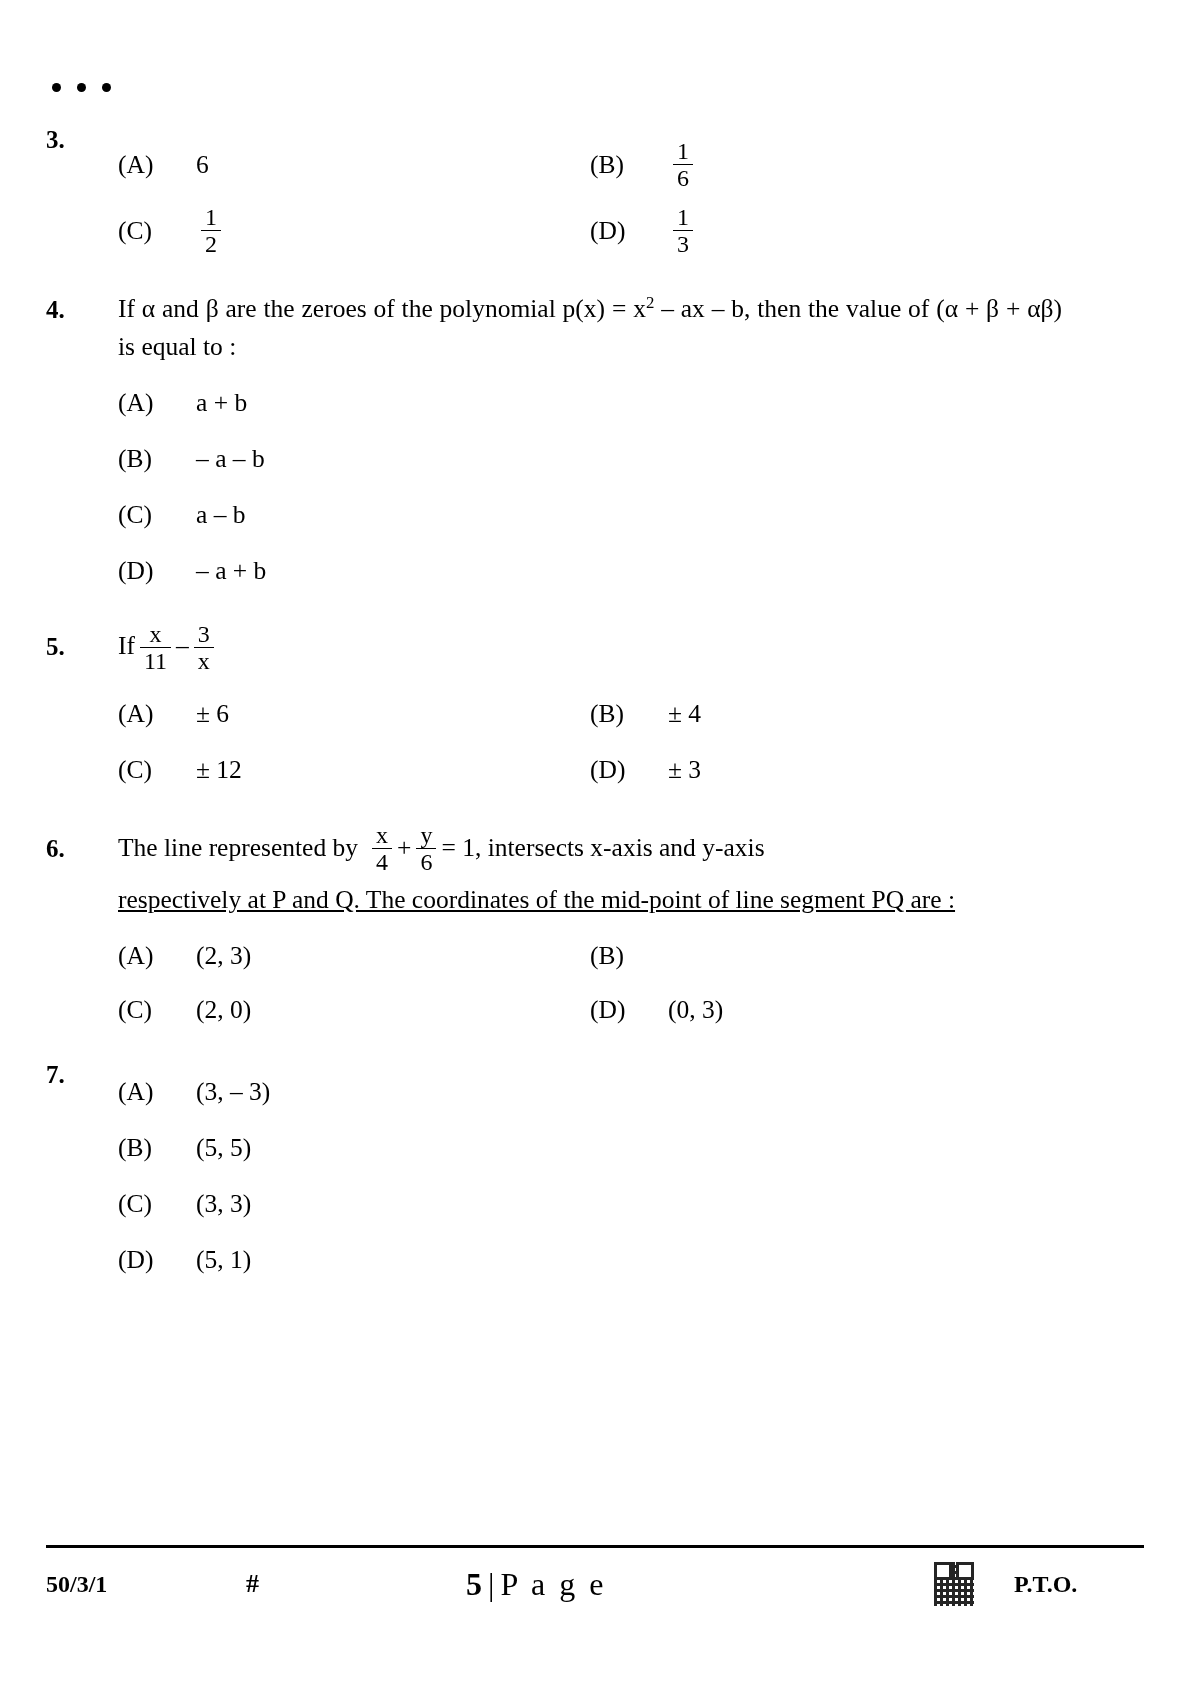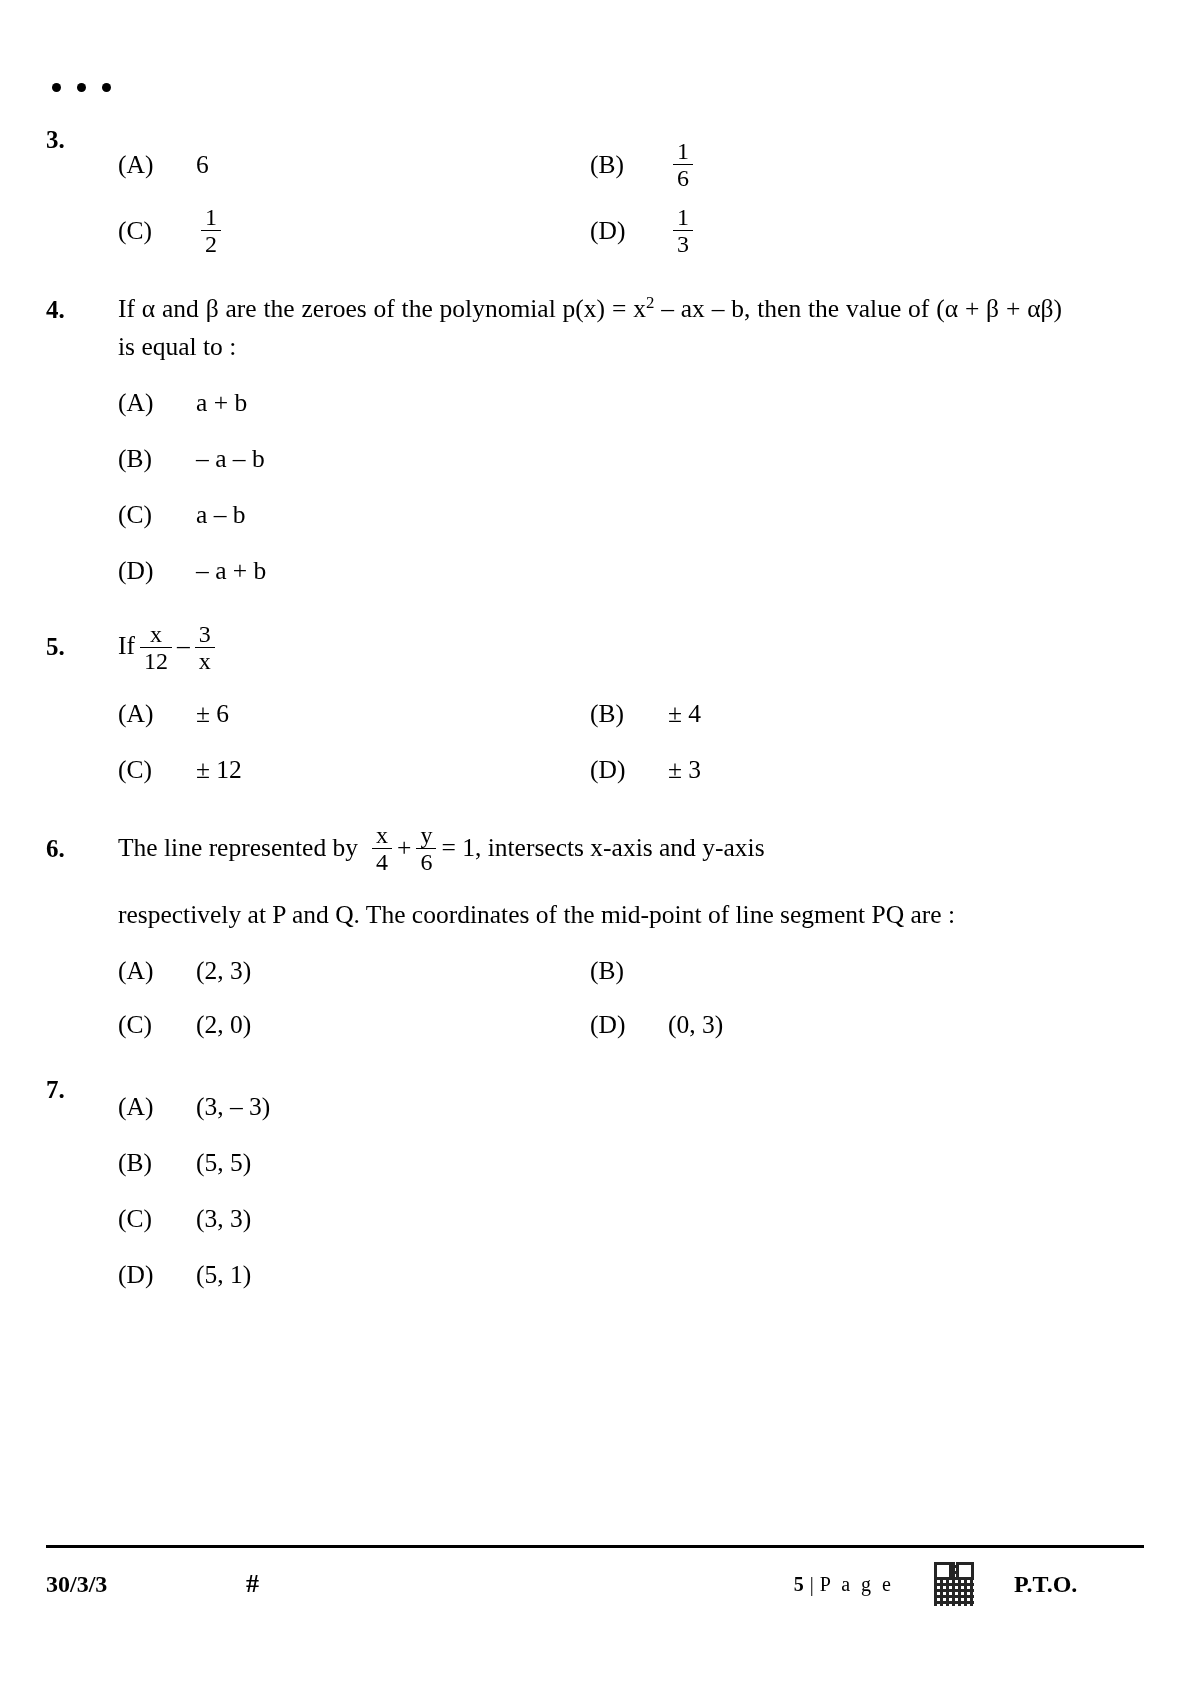--- a/index.html
+++ b/index.html
@@ -137,21 +137,21 @@
     left: 46px;
     right: 46px;
     top: 1562px;
     display: flex;
     align-items: center;
     font-size: 24px;
     font-weight: bold;
   }
   .f-code { width: 200px; }
   .f-hash { width: 220px; text-align: left; font-weight: bold; font-size: 26px;}
-  .f-page { flex: 1 1 auto; text-align: right; font-size: 20px; }
+  .f-page { flex: 1 1 auto; text-align: left; font-size: 32px; }
   .f-page .pg-label { letter-spacing: 3px; font-weight: normal; }
   .f-qr { width: 120px; display: flex; justify-content: center; }
   .f-pto { width: 130px; }
 
   .qr {
     width: 40px;
     height: 44px;
     background-image:
       linear-gradient(90deg, #000 50%, transparent 50%),
       linear-gradient(0deg, #000 50%, transparent 50%);
@@ -249,21 +249,21 @@
           </div>
         </div>
       </div>
     </div>
 
     <div class="question" style="margin-top:28px;">
       <div class="qnum" style="line-height:56px;">5.</div>
       <div class="qbody">
         <div class="qtext nojust" style="line-height:56px;"><span>If</span><span class="frac">
               <span class="num">x</span>
-              <span class="den">12</span>
+              <span class="den">11</span>
             </span><span>–</span><span class="frac">
               <span class="num">3</span>
               <span class="den">x</span>
             </span></div>
         <div class="options" style="margin-top:20px;">
           <div class="opt-row two-col">
             <div class="opt" style="margin-bottom:18px;">
               <span class="tag">(A)</span>
               <span class="val">± 6</span>
             </div>
@@ -289,21 +289,21 @@
     <div class="question" style="margin-top:30px;">
       <div class="qnum" style="line-height:58px;">6.</div>
       <div class="qbody">
         <div class="qtext nojust" style="line-height:58px;"><span>The  line  represented  by</span><span class="frac" style="margin-left:14px;">
               <span class="num">x</span>
               <span class="den">4</span>
             </span><span>+</span><span class="frac">
               <span class="num">y</span>
               <span class="den">6</span>
             </span><span>= 1,  intersects  x-axis  and  y-axis</span></div>
-        <div class="qtext" style="margin-top:19px;">respectively at P and Q. The coordinates of the mid-point of line segment PQ are :</div>
+        <div class="qtext" style="margin-top:4px;text-decoration:underline;">respectively at P and Q. The coordinates of the mid-point of line segment PQ are :</div>
         <div class="options" style="margin-top:18px;">
           <div class="opt-row two-col">
             <div class="opt" style="margin-bottom:16px;">
               <span class="tag">(A)</span>
               <span class="val">(2, 3)</span>
             </div>
             <div class="opt" style="margin-bottom:16px;">
               <span class="tag">(B)</span>
             </div>
           </div>
@@ -343,21 +343,21 @@
           </div>
         </div>
       </div>
     </div>
 
   </div>
 
   <div class="footer-rule"></div>
 
   <div class="footer">
-    <div class="f-code">30/3/3</div>
+    <div class="f-code">50/3/1</div>
     <div class="f-hash">#</div>
     <div class="f-page"><span>5</span><span style="font-weight:normal;margin:0 6px;">|</span><span class="pg-label">P a g e</span></div>
     <div class="f-qr">
       <div class="qr"></div>
     </div>
     <div class="f-pto">P.T.O.</div>
   </div>
 
 </div>
 

